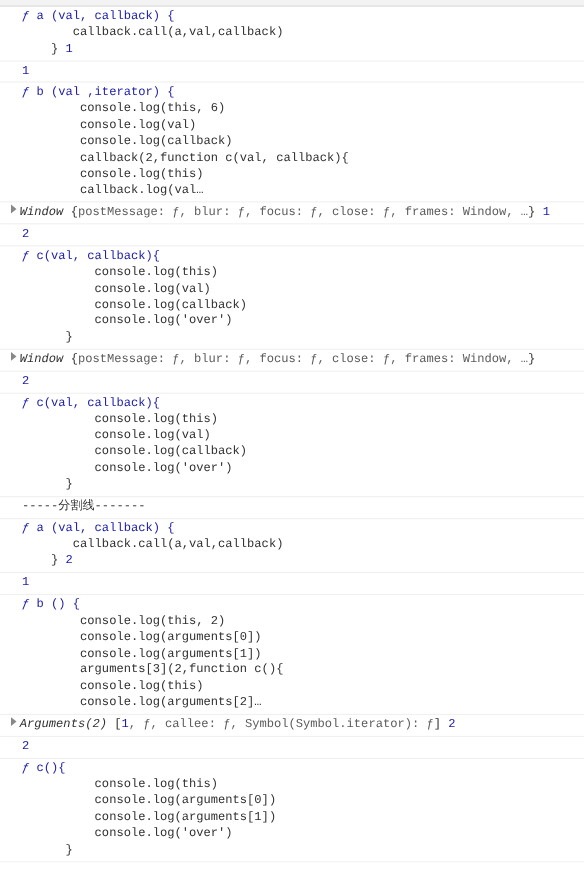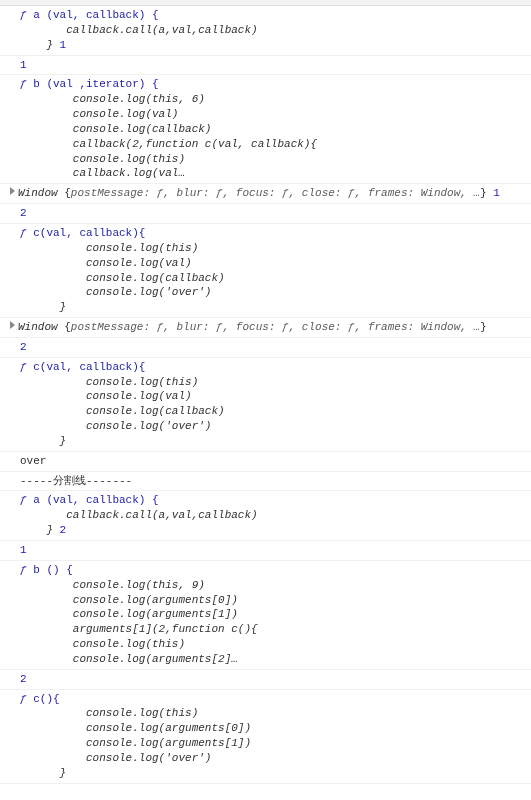--- a/index.html
+++ b/index.html
@@ -17,24 +17,24 @@
     border-bottom: 1px solid #dcdcdc;
   }
   .entry {
     border-bottom: 1px solid #f0f0f0;
     padding: 2px 6px 2px 20px;
     white-space: pre;
     position: relative;
   }
   .kw-f { color: #1a1aa6; font-style: italic; }
   .name { color: #1a1aa6; }
-  .body { color: #303030; font-style: italic; }
+  .body { color: #303030; }
   .num { color: #1a1aa6; }
   .obj { color: #303030; font-style: italic; }
-  .prop { color: #5b5b5b; font-style: italic; }
+  .prop { color: #5b5b5b; }
   .bracket { color: #303030; }
   .plain { color: #303030; }
   .disclose {
     display: inline-block;
     width: 0; height: 0;
     border-top: 4px solid transparent;
     border-bottom: 4px solid transparent;
     border-left: 5px solid #888;
     margin-right: 3px;
     margin-left: -10px;
@@ -67,33 +67,33 @@
 <span class="body">          console.log('over')</span>
 <span class="body">      }</span></div>
     <div class="entry"><span class="disclose"></span><span class="obj">Window </span><span class="bracket">{</span><span class="prop">postMessage: ƒ, blur: ƒ, focus: ƒ, close: ƒ, frames: Window, …</span><span class="bracket">}</span></div>
     <div class="entry"><span class="num">2</span></div>
     <div class="entry"><span class="kw-f">ƒ </span><span class="name">c(val, callback){</span>
 <span class="body">          console.log(this)</span>
 <span class="body">          console.log(val)</span>
 <span class="body">          console.log(callback)</span>
 <span class="body">          console.log('over')</span>
 <span class="body">      }</span></div>
-    <div class="entry"><span class="plain">over</span></div>
     <div class="entry"><span class="plain">-----分割线-------</span></div>
     <div class="entry"><span class="kw-f">ƒ </span><span class="name">a (val, callback) {</span>
 <span class="body">       callback.call(a,val,callback)</span>
 <span class="body">    }</span><span class="inline-num"> 2</span></div>
     <div class="entry"><span class="num">1</span></div>
     <div class="entry"><span class="kw-f">ƒ </span><span class="name">b () {</span>
-<span class="body">        console.log(this, 9)</span>
+<span class="body">        console.log(this, 2)</span>
 <span class="body">        console.log(arguments[0])</span>
 <span class="body">        console.log(arguments[1])</span>
-<span class="body">        arguments[1](2,function c(){</span>
+<span class="body">        arguments[3](2,function c(){</span>
 <span class="body">        console.log(this)</span>
 <span class="body">        console.log(arguments[2]…</span></div>
+    <div class="entry"><span class="disclose"></span><span class="obj">Arguments(2) </span><span class="bracket">[</span><span class="inline-num">1</span><span class="prop">, ƒ, </span><span class="prop">callee: ƒ, Symbol(Symbol.iterator): ƒ</span><span class="bracket">]</span><span class="inline-num"> 2</span></div>
     <div class="entry"><span class="num">2</span></div>
     <div class="entry"><span class="kw-f">ƒ </span><span class="name">c(){</span>
 <span class="body">          console.log(this)</span>
 <span class="body">          console.log(arguments[0])</span>
 <span class="body">          console.log(arguments[1])</span>
 <span class="body">          console.log('over')</span>
 <span class="body">      }</span></div>
   </div>
 
 </body></html>

